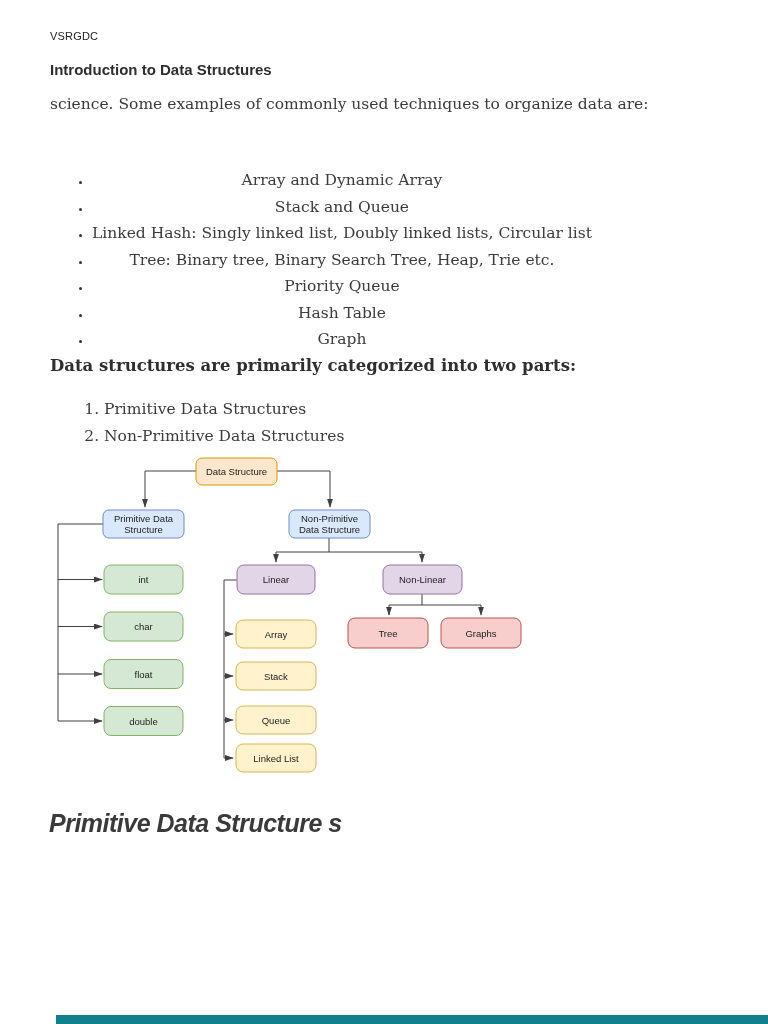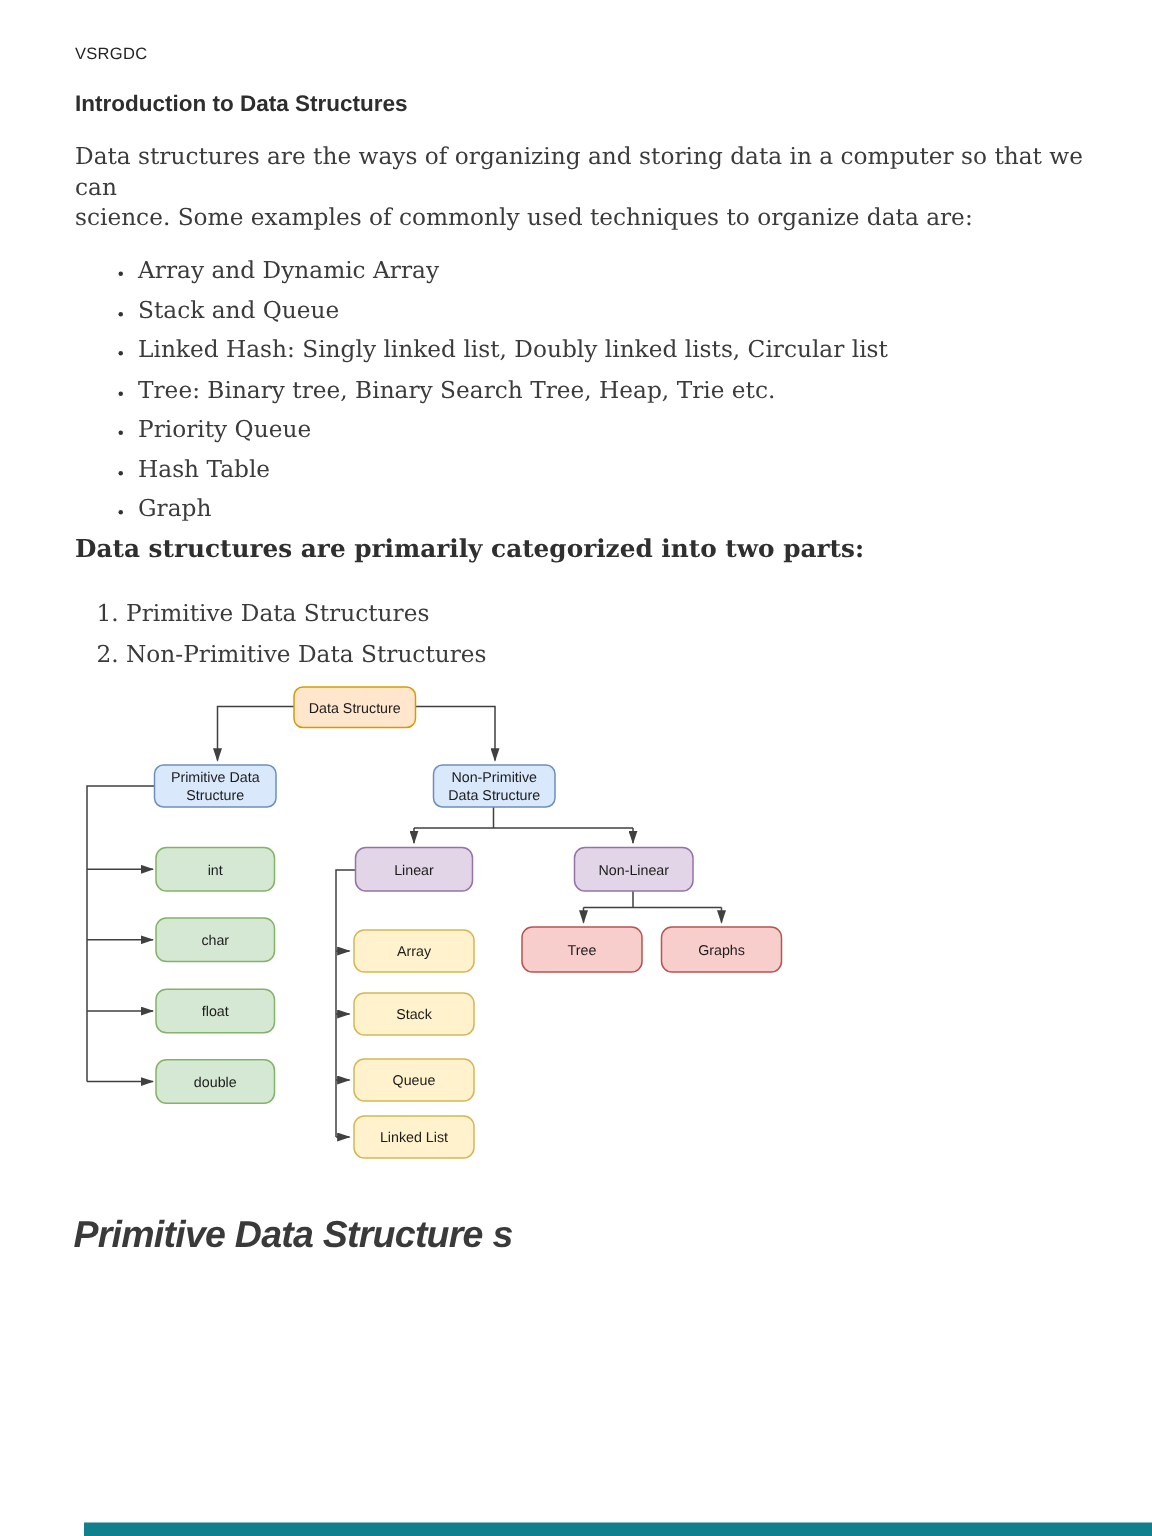--- a/index.html
+++ b/index.html
@@ -16,29 +16,29 @@
     left:50px;top:61px;font-family:"Liberation Sans",sans-serif;
     font-size:15px;font-weight:bold;color:#2e2e2e;text-align:center;
   }
   .para{left:50px;width:676px;font-size:15.5px;line-height:20.5px;color:#3b3b3b;}
   .para1{top:94px;}
   .para2{top:847px;line-height:21px;}
   ul.tech{
     left:50px;top:172px;margin:0;padding:0 0 0 42px;list-style:disc outside;
     font-size:15.5px;color:#3b3b3b;
   }
-  ul.tech li{margin-bottom:10.5px;line-height:16px;}
+  ul.tech li{margin-bottom:10.5px;line-height:16px;text-align:center;}
   ul.tech li::marker{font-size:11px;color:#333;}
   .h-cat{
     left:50px;top:356px;font-size:16.5px;font-weight:bold;color:#2f2f2f;
     font-family:"DejaVu Serif",serif;
     text-align:center;
   }
   ol.cats{
-    left:40px;top:401px;margin:0;padding:0 0 0 44px;list-style:decimal outside;
+    left:60px;top:401px;margin:0;padding:0 0 0 44px;list-style:decimal outside;
     font-size:15.5px;color:#3b3b3b;
   }
   ol.cats li{margin-bottom:11px;line-height:16px;}
   .h-prim{
     left:49px;top:809px;font-family:"Liberation Sans",sans-serif;
     font-size:25px;font-weight:bold;font-style:italic;color:#3a3a3a;
     letter-spacing:-.5px;
   }
   svg.diagram{left:0;top:0;width:768px;height:1024px;pointer-events:none;}
   svg.diagram rect{stroke-width:1;}
@@ -56,21 +56,20 @@
   .footer-bar{left:56px;right:0;bottom:0;height:9px;background:#10808d;}
 </style>
 </head>
 <body>
 
 <div class="abs watermark">VSRGDC</div>
 
 <div class="abs h-intro">Introduction to Data Structures</div>
 
 <div class="abs para para1">
-  <div>Data structures are the ways of organizing and storing data in a computer so that we can</div>
   <div>science. Some examples of commonly used techniques to organize data are:</div>
 </div>
 
 <ul class="abs tech">
   <li>Array and Dynamic Array</li>
   <li>Stack and Queue</li>
   <li>Linked Hash: Singly linked list, Doubly linked lists, Circular list</li>
   <li>Tree: Binary tree, Binary Search Tree, Heap, Trie etc.</li>
   <li>Priority Queue</li>
   <li>Hash Table</li>

